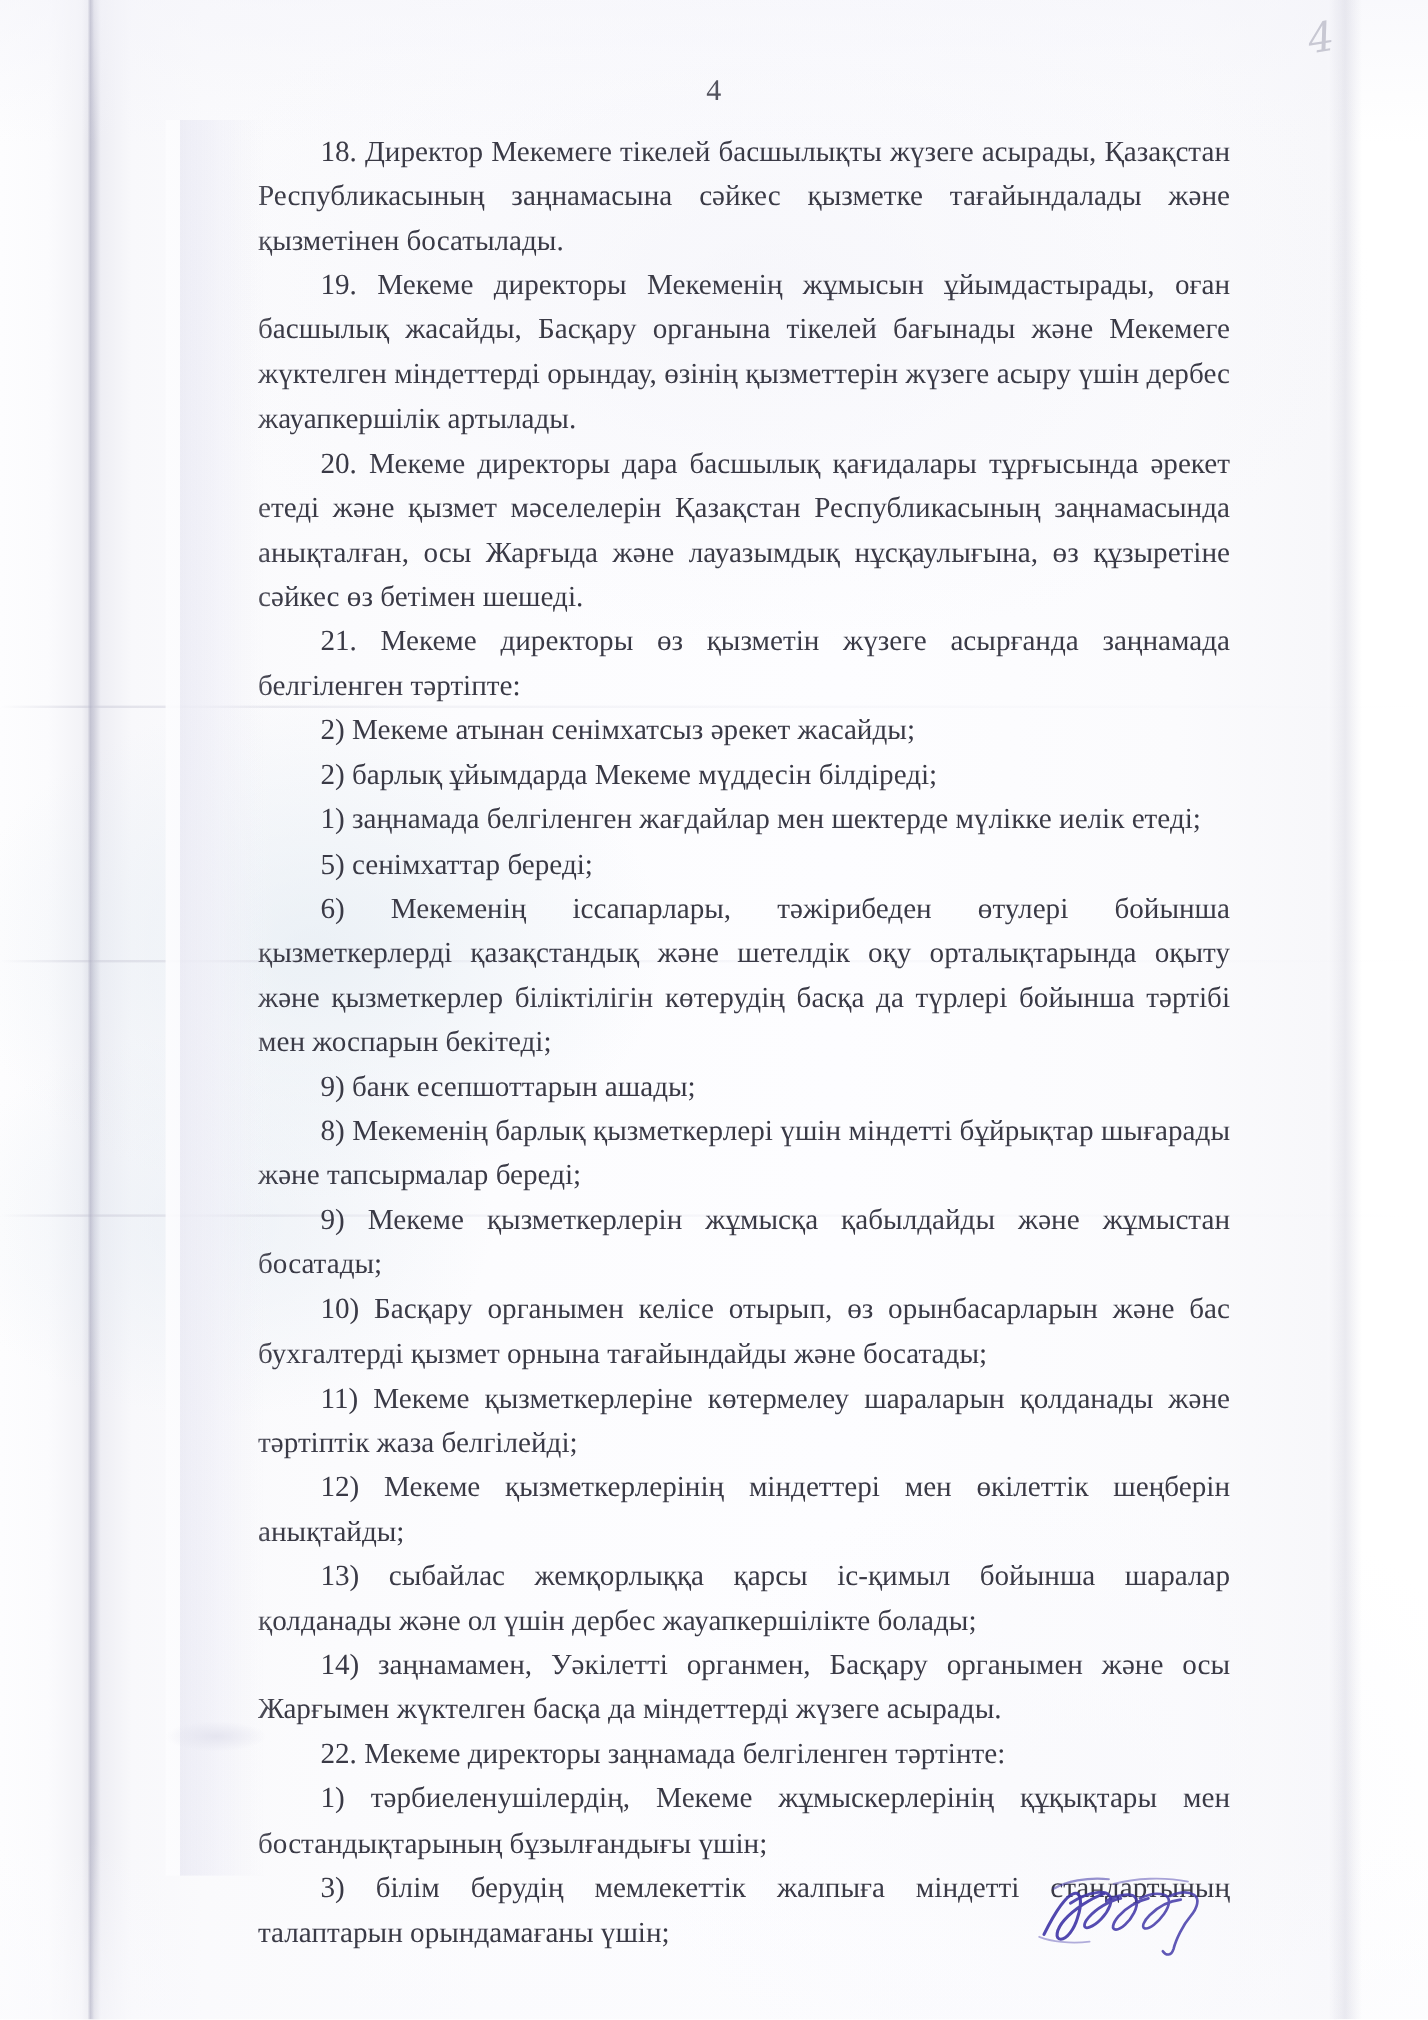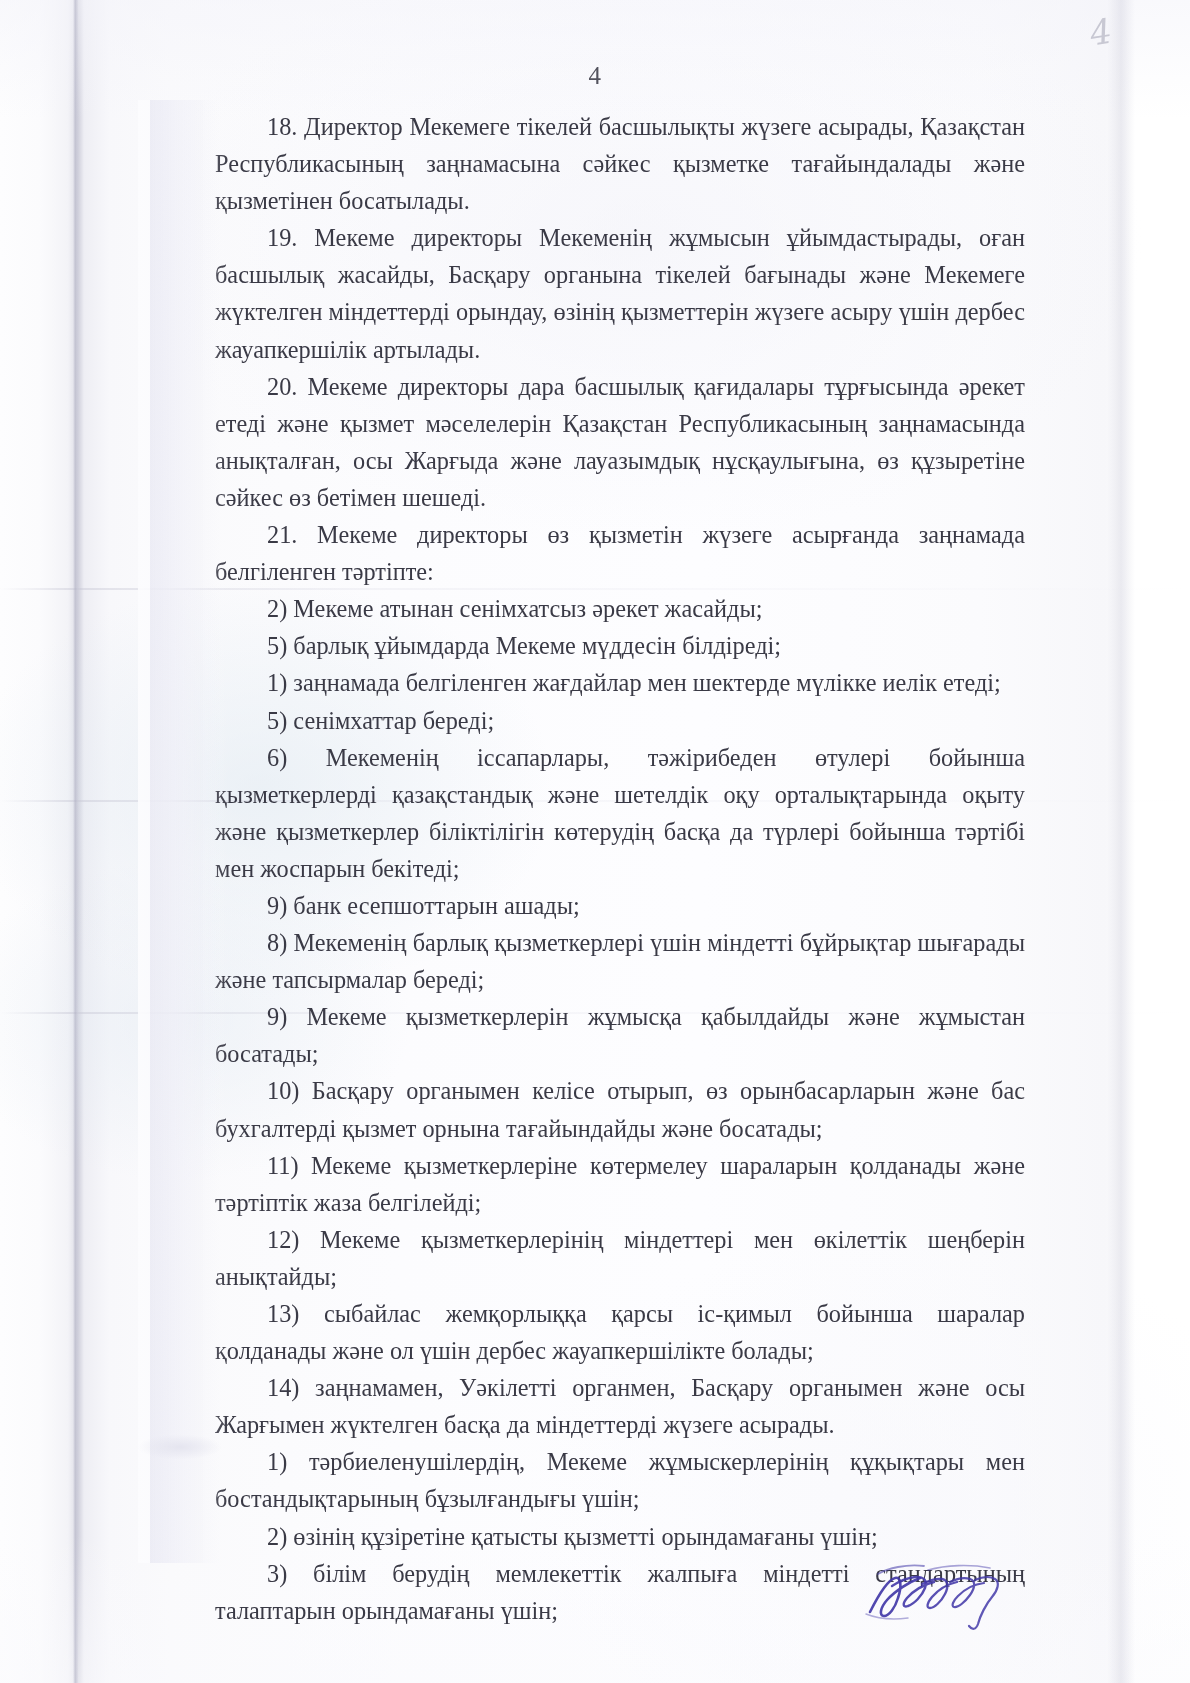--- a/index.html
+++ b/index.html
@@ -187,34 +187,34 @@
   <div class="hand-number">4</div>
 
   <div class="page-number">4</div>
 
   <div class="body">
     <p class="para">18. Директор Мекемеге тікелей басшылықты жүзеге асырады, Қазақстан Республикасының заңнамасына сәйкес қызметке тағайындалады және қызметінен босатылады.</p>
     <p class="para">19. Мекеме директоры Мекеменің жұмысын ұйымдастырады, оған басшылық жасайды, Басқару органына тікелей бағынады және Мекемеге жүктелген міндеттерді орындау, өзінің қызметтерін жүзеге асыру үшін дербес жауапкершілік артылады.</p>
     <p class="para">20. Мекеме директоры дара басшылық қағидалары тұрғысында әрекет етеді және қызмет мәселелерін Қазақстан Республикасының заңнамасында анықталған, осы Жарғыда және лауазымдық нұсқаулығына, өз құзыретіне сәйкес өз бетімен шешеді.</p>
     <p class="para">21. Мекеме директоры өз қызметін жүзеге асырғанда заңнамада белгіленген тәртіпте:</p>
     <p class="para">2) Мекеме атынан сенімхатсыз әрекет жасайды;</p>
-    <p class="para">5) барлық ұйымдарда Мекеме мүддесін білдіреді;</p>
+    <p class="para">2) барлық ұйымдарда Мекеме мүддесін білдіреді;</p>
     <p class="para">1) заңнамада белгіленген жағдайлар мен шектерде мүлікке иелік етеді;</p>
     <p class="para">5) сенімхаттар береді;</p>
     <p class="para">6) Мекеменің іссапарлары, тәжірибеден өтулері бойынша қызметкерлерді қазақстандық және шетелдік оқу орталықтарында оқыту және қызметкерлер біліктілігін көтерудің басқа да түрлері бойынша тәртібі мен жоспарын бекітеді;</p>
     <p class="para">9) банк есепшоттарын ашады;</p>
     <p class="para">8) Мекеменің барлық қызметкерлері үшін міндетті бұйрықтар шығарады және тапсырмалар береді;</p>
     <p class="para">9) Мекеме қызметкерлерін жұмысқа қабылдайды және жұмыстан босатады;</p>
     <p class="para">10) Басқару органымен келісе отырып, өз орынбасарларын және бас бухгалтерді қызмет орнына тағайындайды және босатады;</p>
     <p class="para">11) Мекеме қызметкерлеріне көтермелеу шараларын қолданады және тәртіптік жаза белгілейді;</p>
     <p class="para">12) Мекеме қызметкерлерінің міндеттері мен өкілеттік шеңберін анықтайды;</p>
     <p class="para">13) сыбайлас жемқорлыққа қарсы іс-қимыл бойынша шаралар қолданады және ол үшін дербес жауапкершілікте болады;</p>
     <p class="para">14) заңнамамен, Уәкілетті органмен, Басқару органымен және осы Жарғымен жүктелген басқа да міндеттерді жүзеге асырады.</p>
+    <p class="para">22. Мекеме директоры заңнамада белгіленген тәртінте:</p>
     <p class="para">1) тәрбиеленушілердің, Мекеме жұмыскерлерінің құқықтары мен бостандықтарының бұзылғандығы үшін;</p>
-    <p class="para">2) өзінің құзіретіне қатысты қызметті орындамағаны үшін;</p>
     <p class="para">3) білім берудің мемлекеттік жалпыға міндетті стандартының талаптарын орындамағаны үшін;</p>
   </div>
 
   <div class="fade-mask"></div>
   <div class="fade-mask2"></div>
   <div class="speckle"></div>
 
   <div class="signature">
     <svg width="160" height="76" viewBox="0 0 160 76" fill="none" xmlns="http://www.w3.org/2000/svg">
       <g stroke="#4238a8" stroke-linecap="round" stroke-linejoin="round" fill="none">

